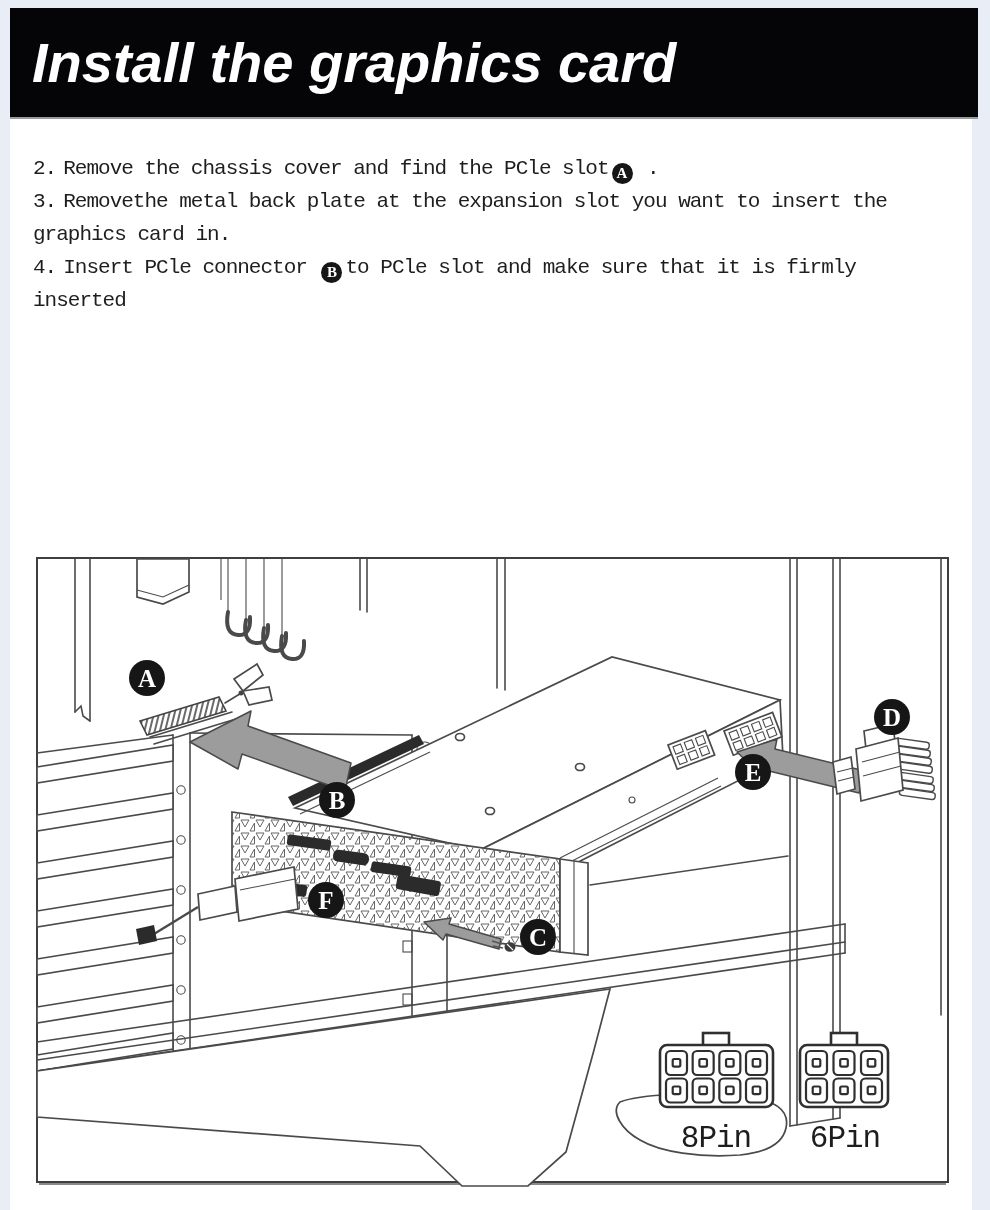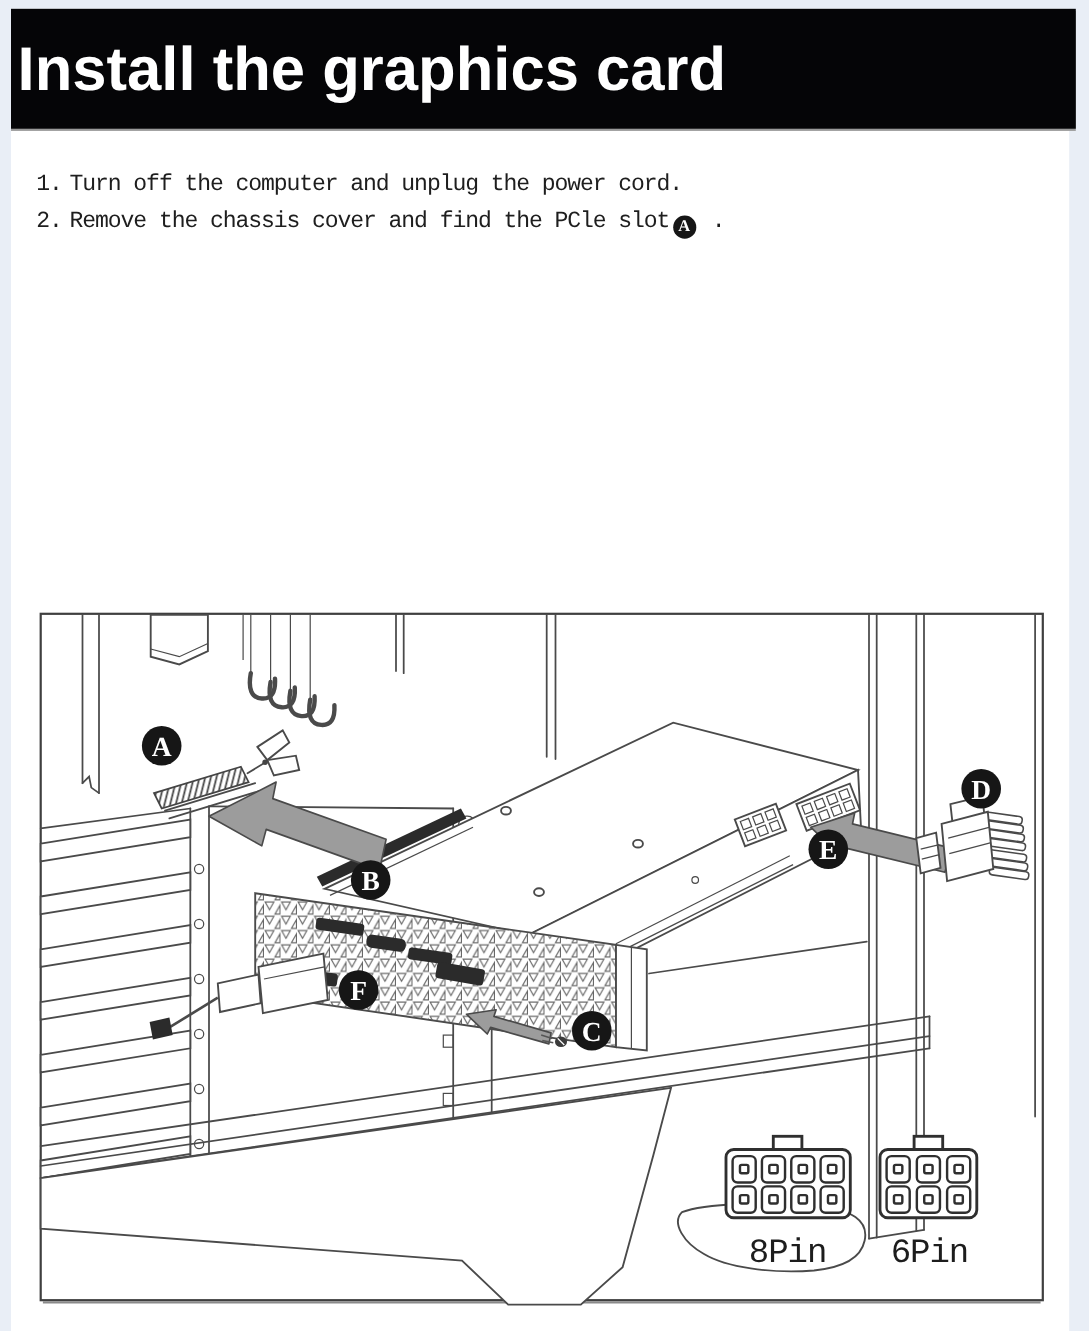--- a/index.html
+++ b/index.html
@@ -4,21 +4,21 @@
 <style>
   :root{
     --page-bg:#e9eef6; --content-bg:#ffffff; --header-bg:#050507; --header-fg:#ffffff;
     --ink:#1e1e1e; --line:#4a4a4a; --arrow:#9c9c9c; --badge:#161616;
   }
   *{margin:0;padding:0;box-sizing:border-box;}
   html,body{width:990px;height:1210px;}
   body{background:var(--page-bg);font-family:"Liberation Sans",sans-serif;position:relative;overflow:hidden;}
   .content{position:absolute;left:10px;top:8px;width:962px;height:1202px;background:var(--content-bg);}
   .titlebar{width:968px;height:109px;background:var(--header-bg);box-shadow:0 2px 0 #9a9a9a;display:flex;align-items:center;}
-  .titlebar h1{color:var(--header-fg);font-family:"Liberation Sans",sans-serif;font-size:56px;font-weight:700;letter-spacing:0px;padding-left:6px;}
+  .titlebar h1{color:var(--header-fg);font-family:"Liberation Sans",sans-serif;font-size:56px;font-weight:700;letter-spacing:0px;padding-left:22px;font-style:italic;}
   .steps{margin:35px 0 0 23px;font-family:"Liberation Mono",monospace;font-size:21px;line-height:33px;letter-spacing:-1px;color:var(--ink);width:920px;}
   .step{white-space:normal;}
   .num{margin-right:7px;}
   .tbadge{display:inline-flex;width:21px;height:21px;border-radius:50%;background:var(--badge);color:#fff;
     font-family:"Liberation Serif",serif;font-size:15px;font-weight:700;letter-spacing:0;
     align-items:center;justify-content:center;vertical-align:-4px;margin:0 3px;}
   svg.diagram{position:absolute;left:-10px;top:-8px;width:990px;height:1210px;}
   svg .ln{stroke:var(--line);stroke-width:1.6;fill:none;stroke-linecap:round;}
   svg .fw{stroke:var(--line);stroke-width:1.7;fill:#ffffff;}
   svg .thin{stroke:var(--line);stroke-width:1.1;fill:none;}
@@ -33,22 +33,23 @@
 </style>
 </head>
 <body>
 
 <div class="content">
   <header class="titlebar">
     <h1>Install the graphics card</h1>
   </header>
 
   <div class="steps" id="steps">
-      <div class="step"><span class="num">1.</span>Turn off the computer and unplug the power cord.</div>
       <div class="step"><span class="num">2.</span>Remove the chassis cover and find the PCle slot<span class="tbadge">A</span> .</div>
+      <div class="step"><span class="num">3.</span>Removethe metal back plate at the expansion slot you want to insert the<br>graphics card in.</div>
+      <div class="step"><span class="num">4.</span>Insert PCle connector <span class="tbadge">B</span>to PCle slot and make sure that it is firmly<br>inserted</div>
     </div>
 
   <svg class="diagram" viewBox="0 0 990 1210">
     <defs>
       <pattern id="hatch" width="5" height="12" patternUnits="userSpaceOnUse" patternTransform="rotate(14)">
         <rect width="5" height="12" fill="#fff"></rect>
         <line x1="2" y1="0" x2="2" y2="12" stroke="#444" stroke-width="1.6"></line>
       </pattern>
       <pattern id="mesh" width="15" height="13" patternUnits="userSpaceOnUse">
         <path d="M1 1 h8 l-4 7 z" fill="none" stroke="#555" stroke-width="1"></path>

